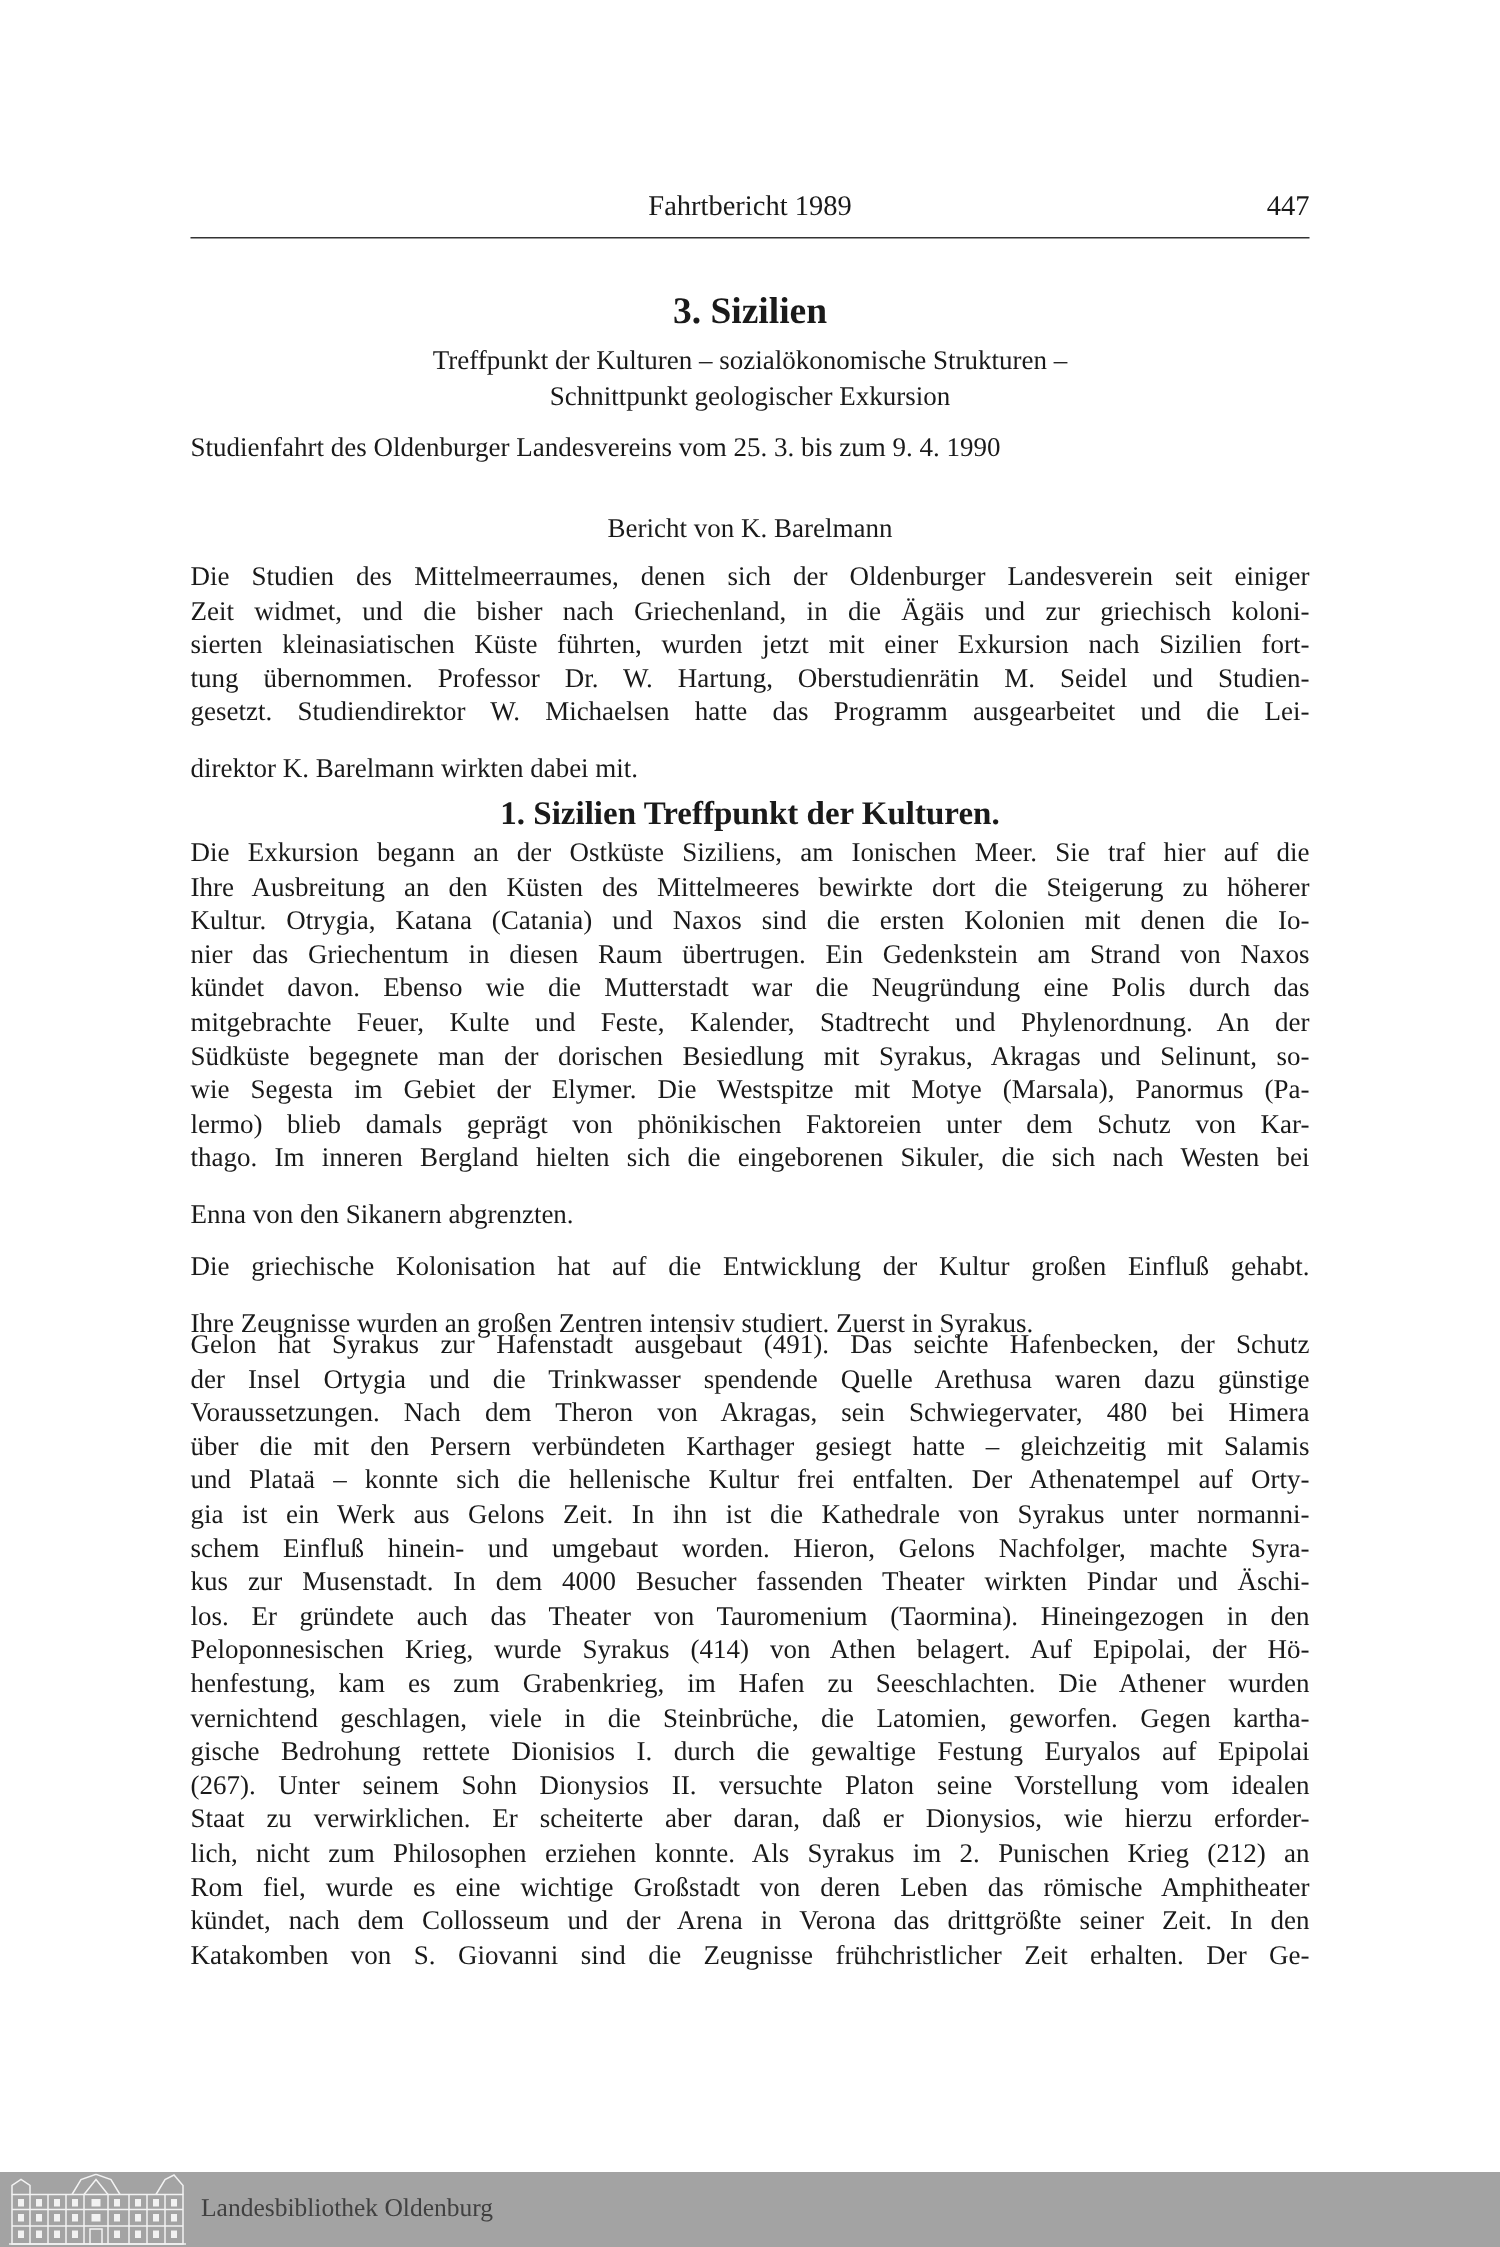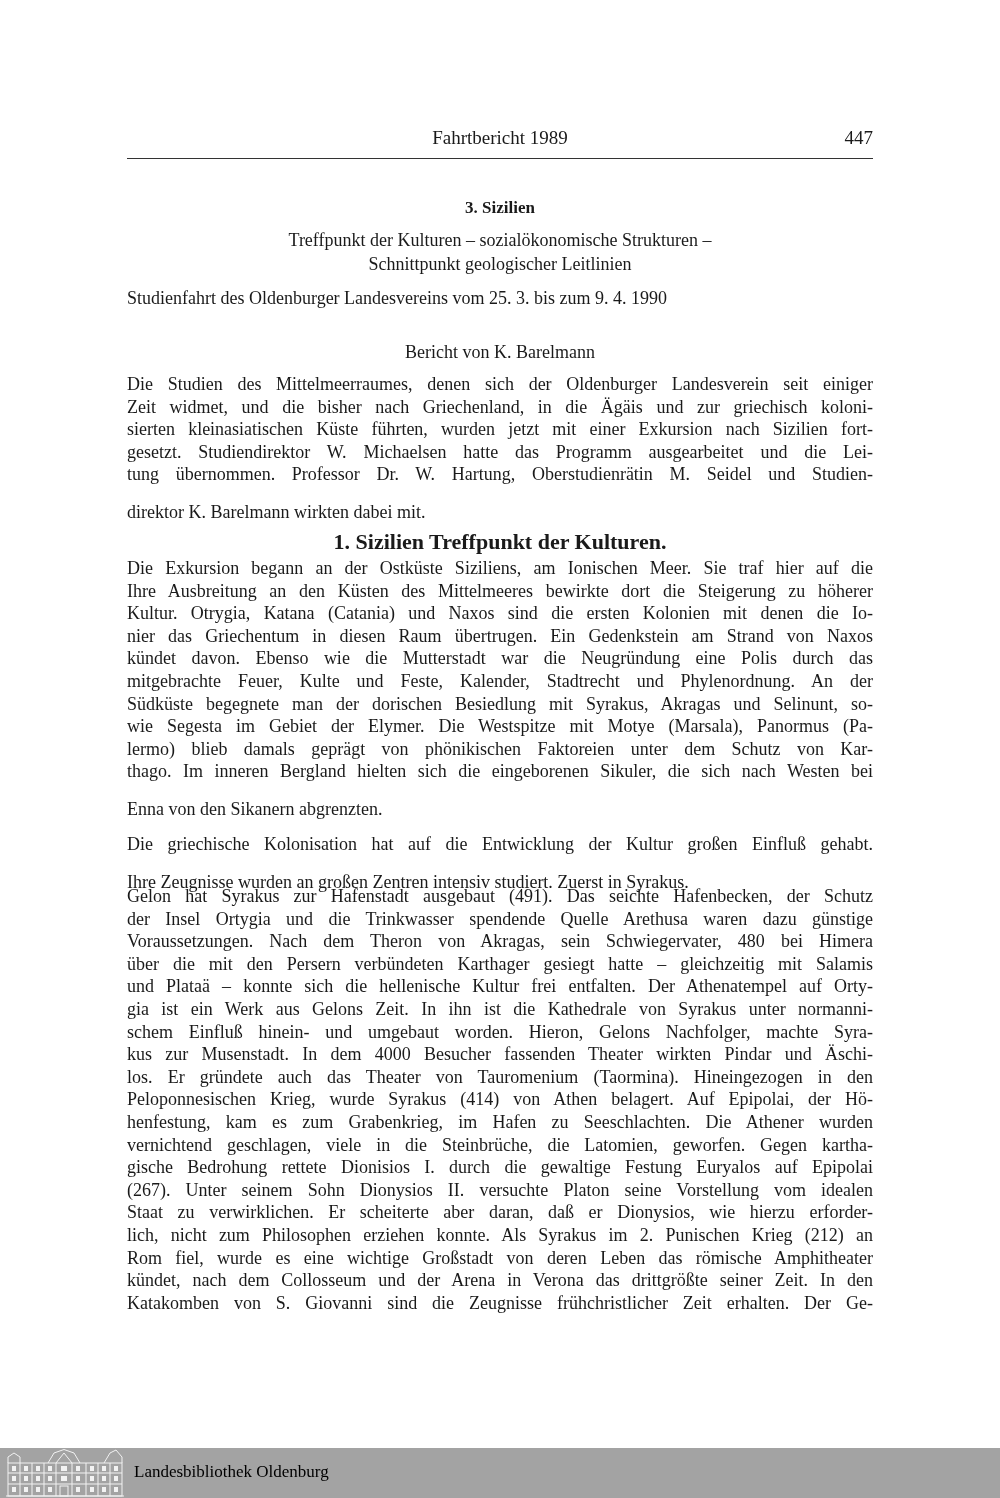--- a/index.html
+++ b/index.html
@@ -48,21 +48,21 @@
     width: 746px;
     height: 0;
     border-top: 1.5px solid #333;
   }
   .chapter-title {
     position: absolute;
     top: 194px;
     left: 0;
     width: 746px;
     text-align: center;
-    font-size: 17px;
+    font-size: 25px;
     font-weight: bold;
     line-height: 28px;
   }
   .subtitle {
     position: absolute;
     top: 228px;
     left: 0;
     width: 746px;
     text-align: center;
     font-size: 18px;
@@ -129,50 +129,50 @@
     top: 1px;
     width: 118px;
     height: 48px;
   }
   .footer-text {
     position: absolute;
     left: 134px;
     top: 12px;
     font-size: 17px;
     line-height: 24px;
-    color: #000000;
+    color: #404040;
   }
 </style>
 </head>
 <body>
 
 <div class="page">
 
   <div class="running-head">
     <span class="rh-title">Fahrtbericht 1989</span>
     <span class="rh-page">447</span>
   </div>
   <div class="header-rule"></div>
 
   <div class="chapter-title">3. Sizilien</div>
 
   <div class="subtitle">
     <div>Treffpunkt der Kulturen – sozialökonomische Strukturen –</div>
-    <div>Schnittpunkt geologischer Leitlinien</div>
+    <div>Schnittpunkt geologischer Exkursion</div>
   </div>
 
   <div class="trip-line">Studienfahrt des Oldenburger Landesvereins vom 25. 3. bis zum 9. 4. 1990</div>
   <div class="author-line">Bericht von K. Barelmann</div>
 
   <div class="body-text" style="top: 373px;">
     <span class="line">Die Studien des Mittelmeerraumes, denen sich der Oldenburger Landesverein seit einiger</span>
     <span class="line">Zeit widmet, und die bisher nach Griechenland, in die Ägäis und zur griechisch koloni-</span>
     <span class="line">sierten kleinasiatischen Küste führten, wurden jetzt mit einer Exkursion nach Sizilien fort-</span>
+    <span class="line">tung übernommen. Professor Dr. W. Hartung, Oberstudienrätin M. Seidel und Studien-</span>
     <span class="line">gesetzt. Studiendirektor W. Michaelsen hatte das Programm ausgearbeitet und die Lei-</span>
-    <span class="line">tung übernommen. Professor Dr. W. Hartung, Oberstudienrätin M. Seidel und Studien-</span>
     <span class="line last">direktor K. Barelmann wirkten dabei mit.</span>
   </div>
 
   <div class="section-heading" style="top: 530px;">1. Sizilien Treffpunkt der Kulturen.</div>
 
   <div class="body-text" style="top: 557px;">
     <span class="line">Die Exkursion begann an der Ostküste Siziliens, am Ionischen Meer. Sie traf hier auf die</span>
     <span class="line">Ihre Ausbreitung an den Küsten des Mittelmeeres bewirkte dort die Steigerung zu höherer</span>
     <span class="line">Kultur. Otrygia, Katana (Catania) und Naxos sind die ersten Kolonien mit denen die Io-</span>
     <span class="line">nier das Griechentum in diesen Raum übertrugen. Ein Gedenkstein am Strand von Naxos</span>

